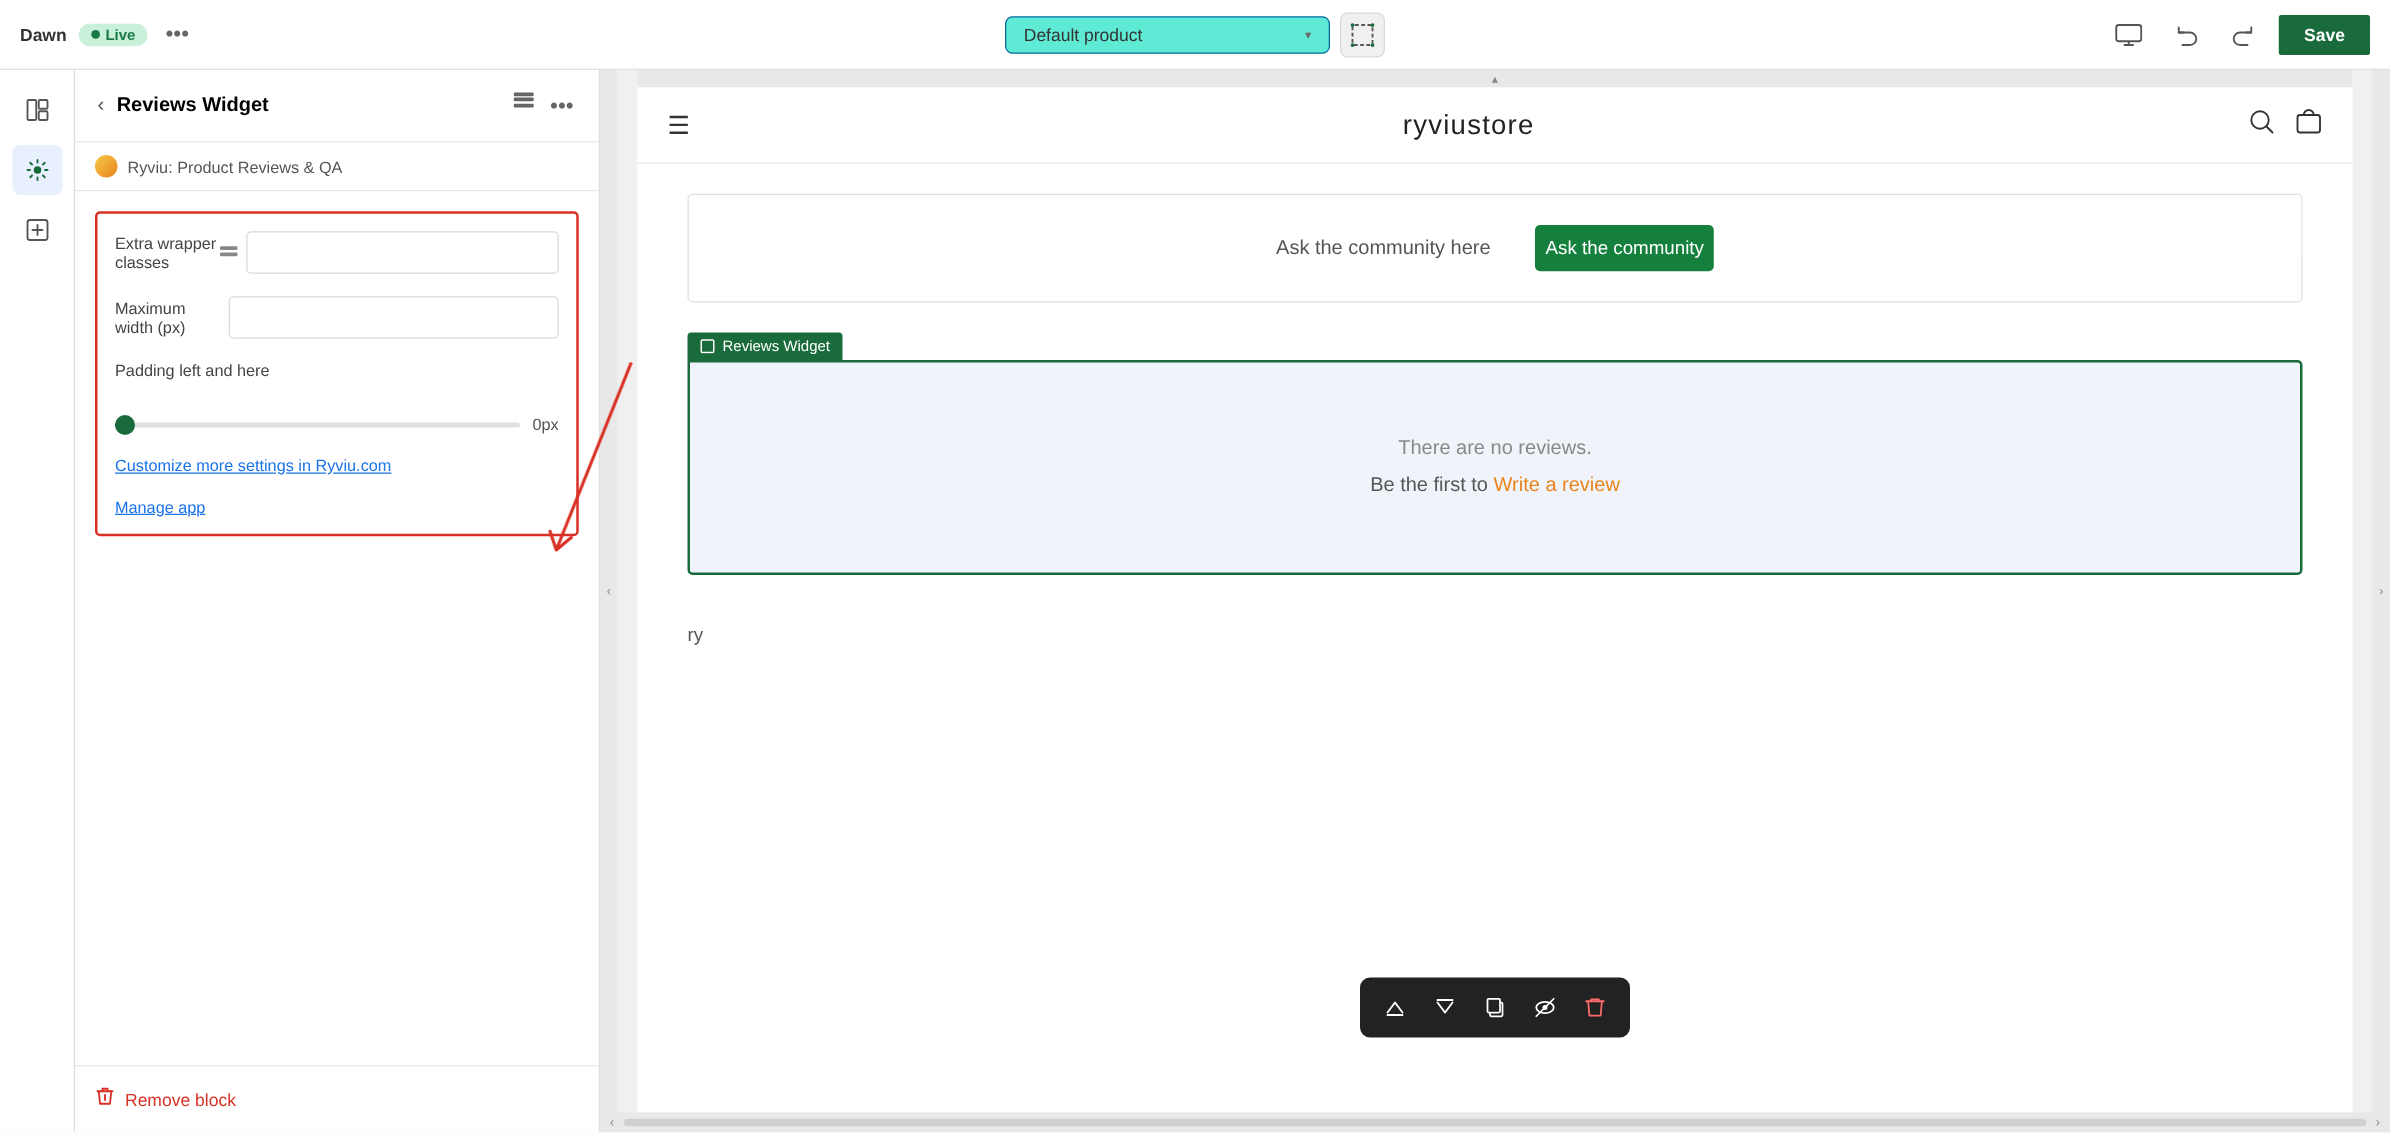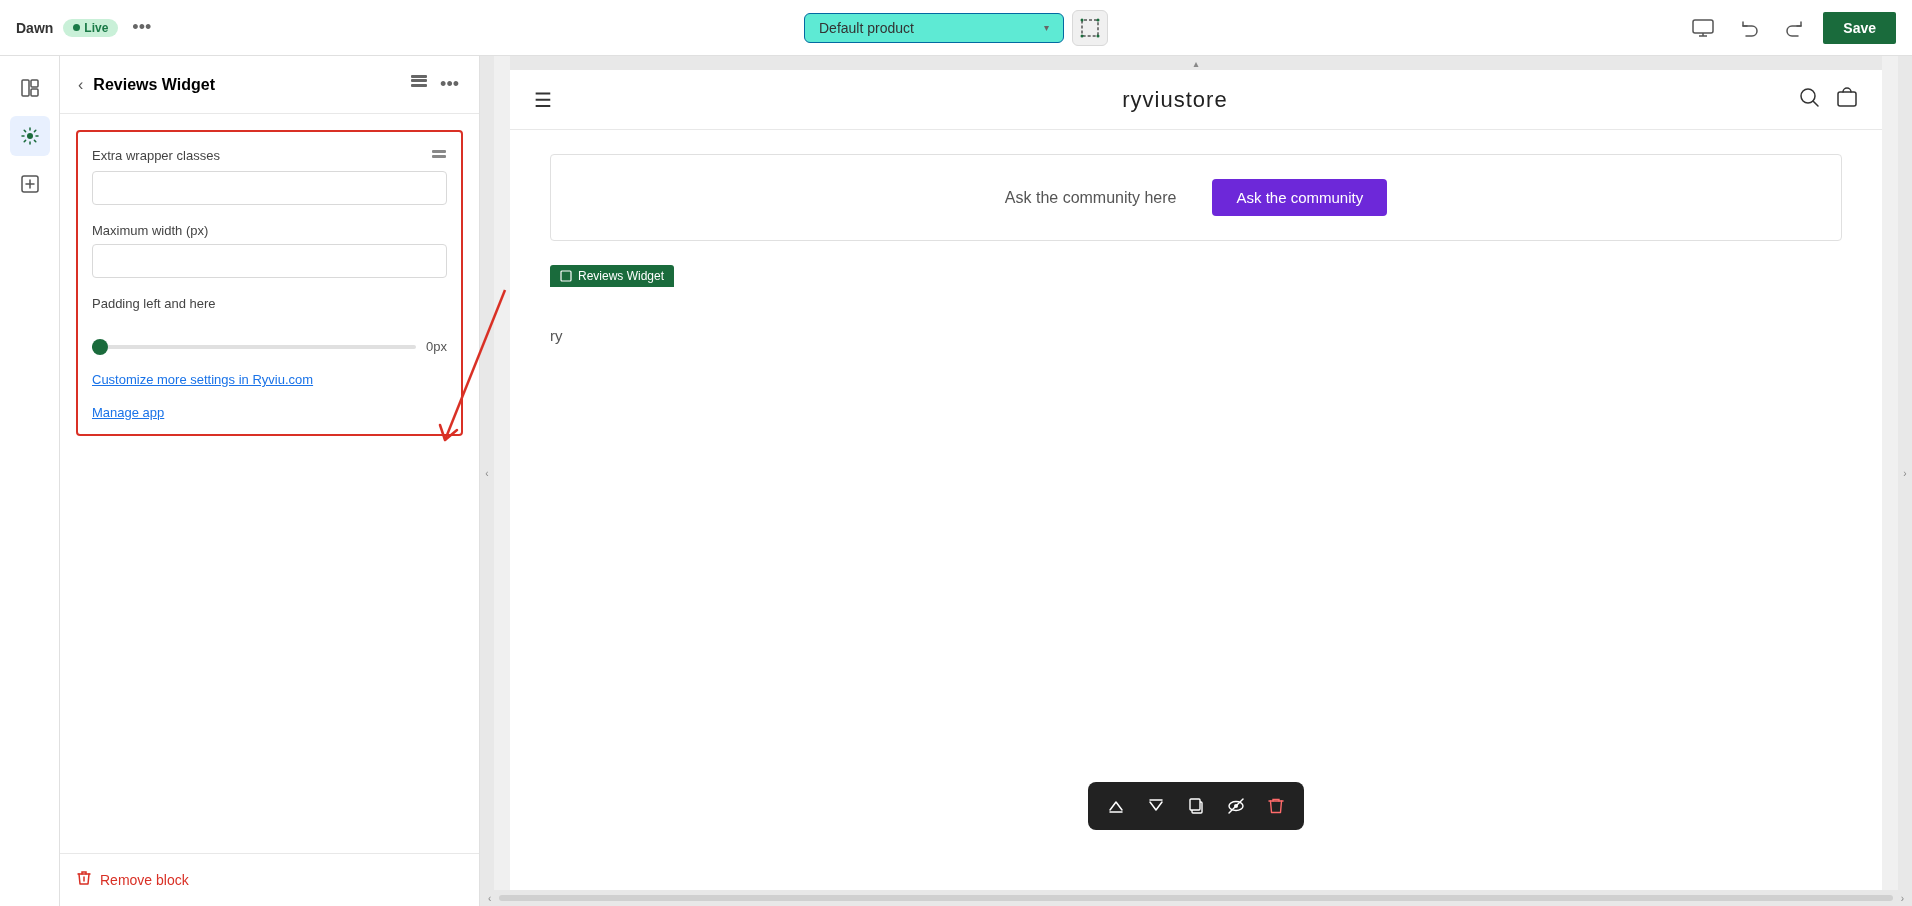--- a/index.html
+++ b/index.html
@@ -101,21 +101,21 @@
       padding: 14px;
       display: flex;
       flex-direction: column;
       gap: 18px;
     }
 
     .checkbox-row { display: flex; align-items: flex-start; gap: 10px; }
     .checkbox-input { width: 16px; height: 16px; margin-top: 2px; flex-shrink: 0; cursor: pointer; border: 1px solid #999; background: #fff; appearance: none; -webkit-appearance: none; border-radius: 2px; }
     .checkbox-label { font-size: 14px; color: #333; line-height: 1.4; }
 
-    .field-group { display: flex; flex-direction: column; gap: 6px; }
+    .field-group { display: flex; flex-direction: row; gap: 6px; }
     .field-label { font-size: 13px; color: #444; display: flex; align-items: center; justify-content: space-between; }
     .field-input {
       width: 100%;
       border: 1px solid #d9d9d9;
       border-radius: 4px;
       padding: 8px 10px;
       font-size: 14px;
       color: #333;
       outline: none;
     }
@@ -186,25 +186,25 @@
       border: 1px solid #e0e0e0;
       border-radius: 4px;
       padding: 24px 32px;
       display: flex;
       align-items: center;
       justify-content: center;
       gap: 36px;
     }
     .community-text { font-size: 16px; color: #555; }
     .community-btn {
-      background: #6d28d9;
+      background: #15803d;
       color: #fff;
       border: none;
       border-radius: 4px;
-      padding: 10px 24px;
+      padding: 10px 8px;
       font-size: 15px;
       cursor: pointer;
       font-weight: 500;
       text-align: right;
     }
 
     
     .reviews-widget-wrapper {
       padding: 0 40px 24px;
       background: #fff;
@@ -352,20 +352,24 @@
       <span class="panel-title">Reviews Widget</span>
       <span class="stack-icon">
         <svg width="18" height="18" viewBox="0 0 18 18" fill="none">
             <rect x="1" y="5" width="16" height="3" rx="1" fill="#666"></rect>
             <rect x="1" y="10" width="16" height="3" rx="1" fill="#666"></rect>
             <rect x="1" y="1" width="16" height="3" rx="1" fill="#666"></rect>
           </svg>
       </span>
       <button class="dots-btn">•••</button>
     </div>
+    <div class="panel-subtitle">
+      <div class="ryviu-icon"></div>
+      <span>Ryviu: Product Reviews &amp; QA</span>
+    </div>
 
     <div class="panel-content">
       <div class="highlight-box">
 
 
         <div class="field-group">
           <div class="field-label">
             <span>Extra wrapper classes</span>
             <span>
               <svg width="16" height="16" viewBox="0 0 16 16" fill="none">
@@ -456,20 +460,28 @@
             <button class="community-btn">Ask the community</button>
           </div>
         </div>
 
         <div class="reviews-widget-wrapper">
           <div class="reviews-widget-label">
             <svg width="12" height="12" viewBox="0 0 12 12" fill="none">
                 <rect x="1" y="1" width="10" height="10" rx="1" stroke="#fff" stroke-width="1.2"></rect>
               </svg>
             <span>Reviews Widget</span>
+          </div>
+          <div class="reviews-widget-content">
+            <div class="no-reviews-text">There are no reviews.</div>
+            <div class="first-review-text">
+              <span>Be the first to</span>
+              <span> </span>
+              <a class="write-review-link">Write a review</a>
+            </div>
           </div>
         </div>
 
         <div class="floating-toolbar">
           <button class="toolbar-icon-btn">
             <svg width="18" height="18" viewBox="0 0 18 18" fill="none">
                 <path d="M3 13L9 5L15 13" stroke="white" stroke-width="1.5" stroke-linecap="round" stroke-linejoin="round"></path>
                 <line x1="3" y1="15" x2="15" y2="15" stroke="white" stroke-width="1.5" stroke-linecap="round"></line>
               </svg>
           </button>

